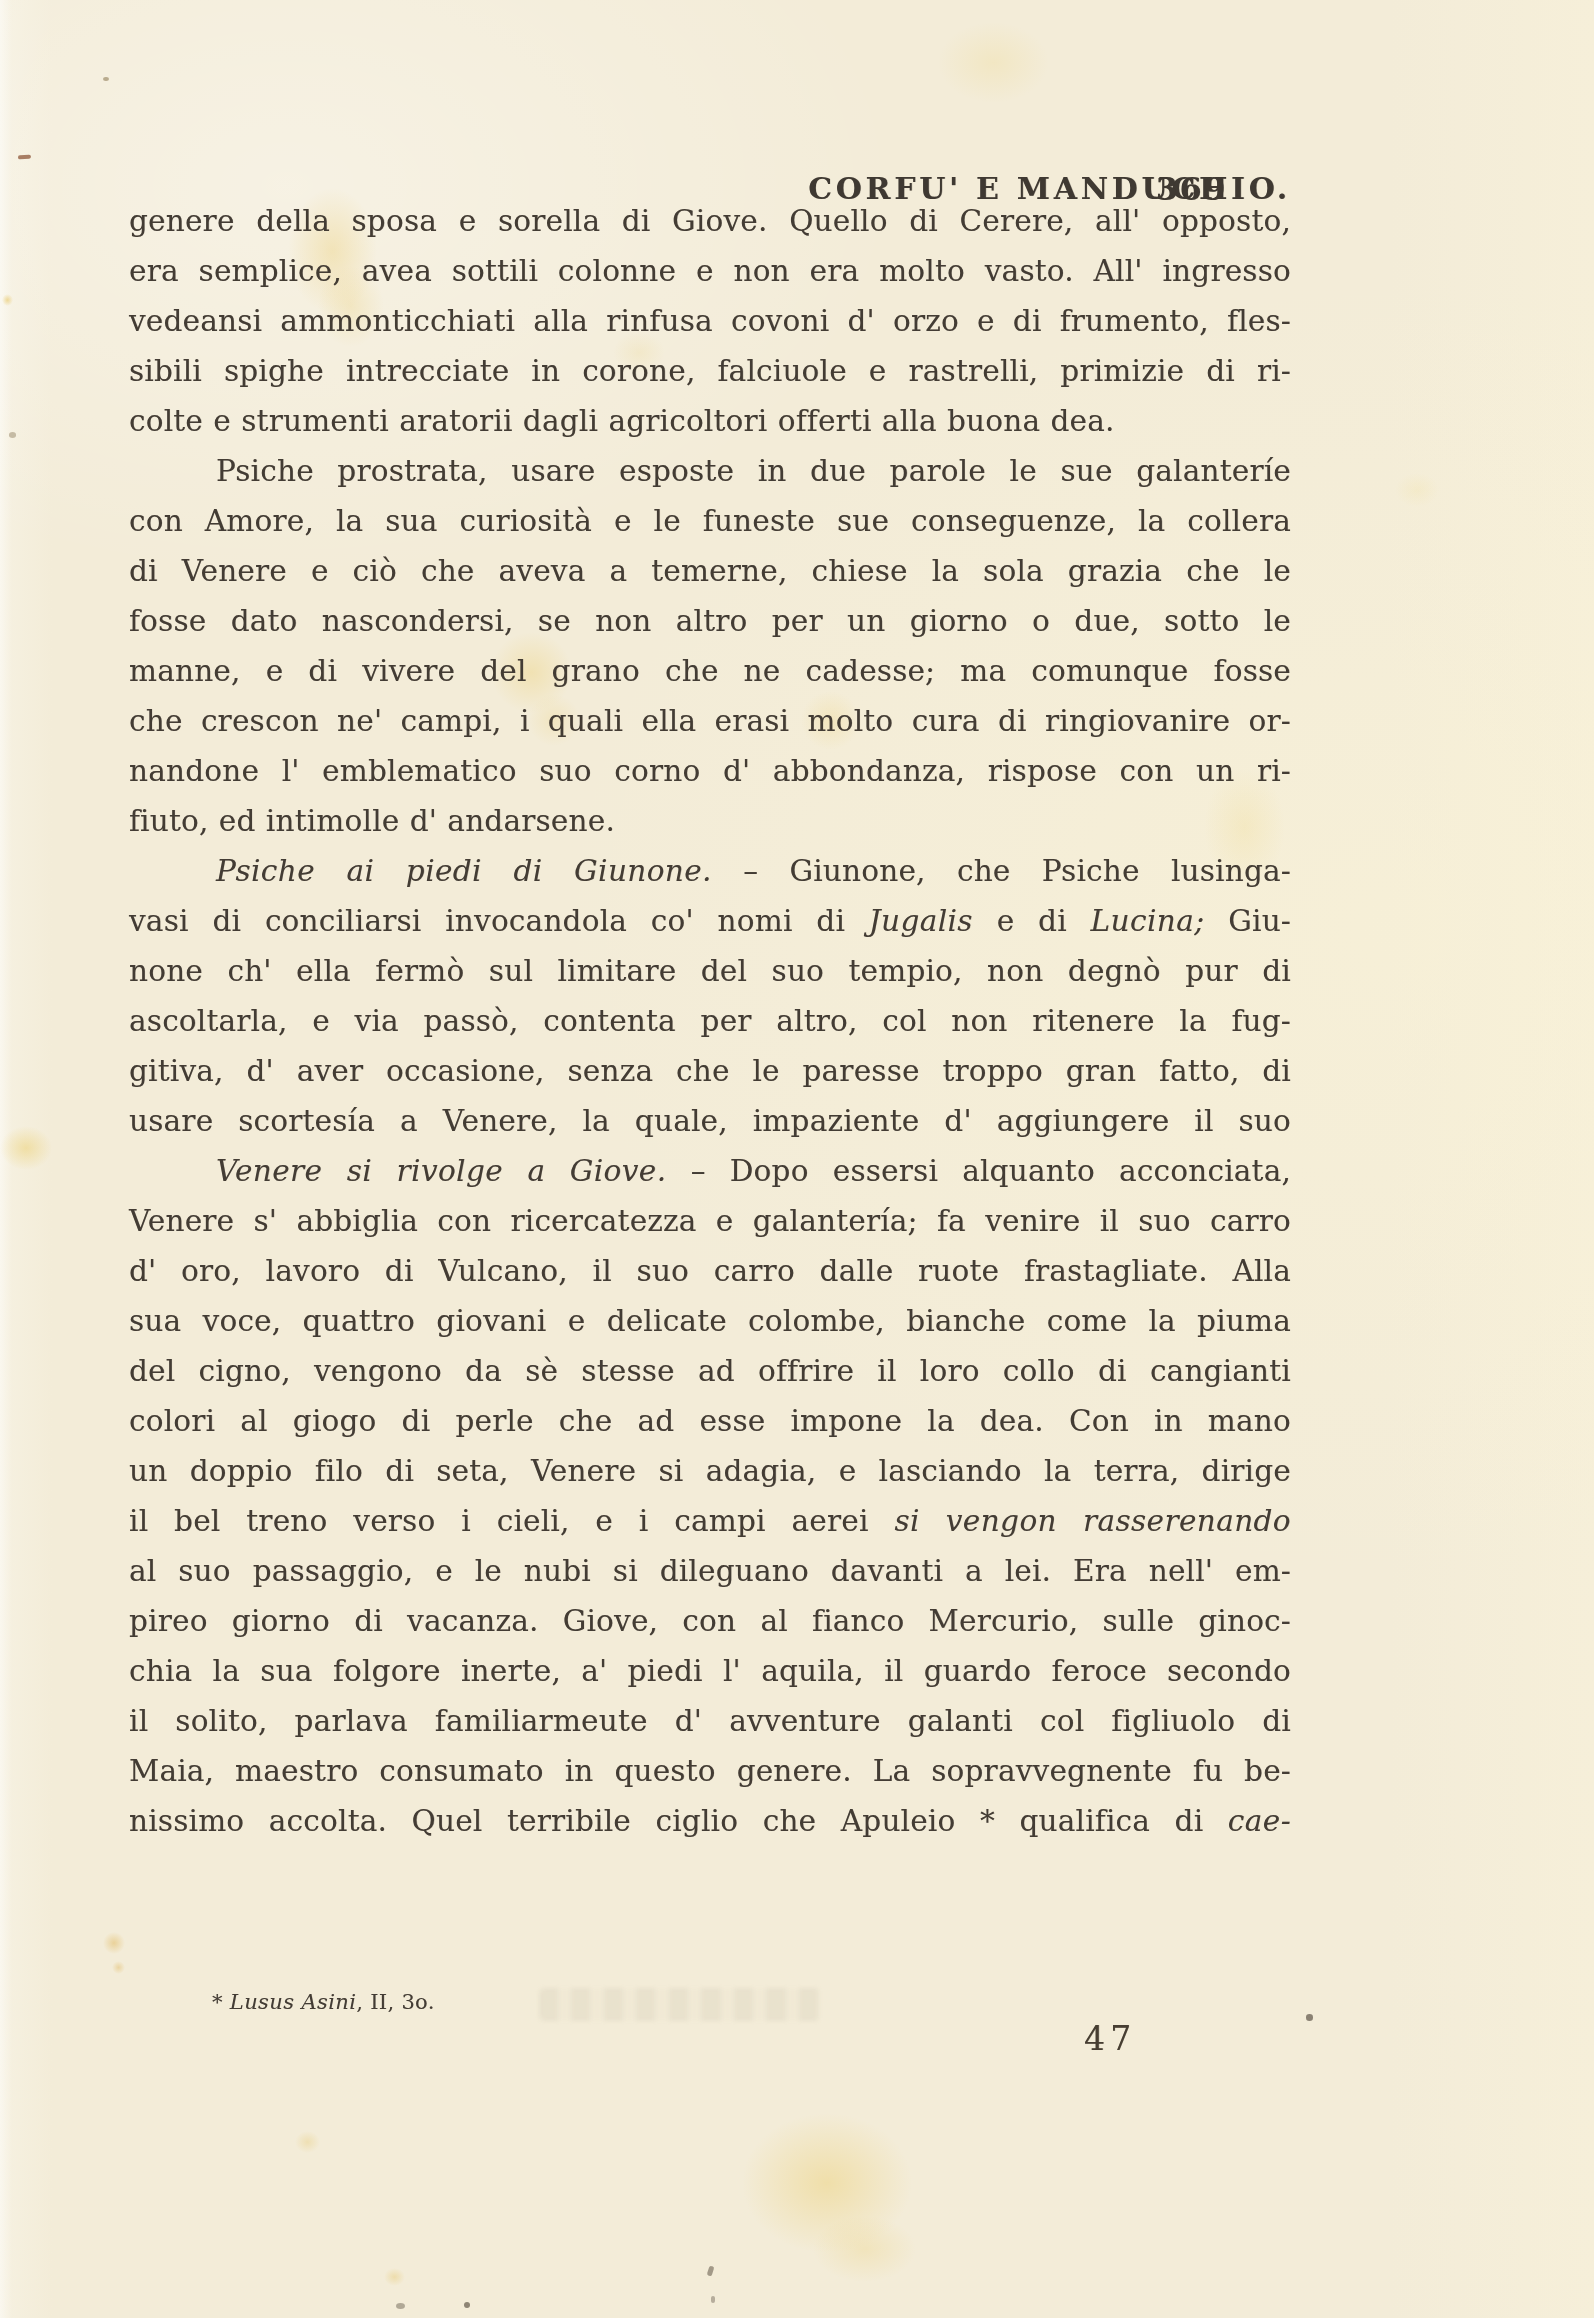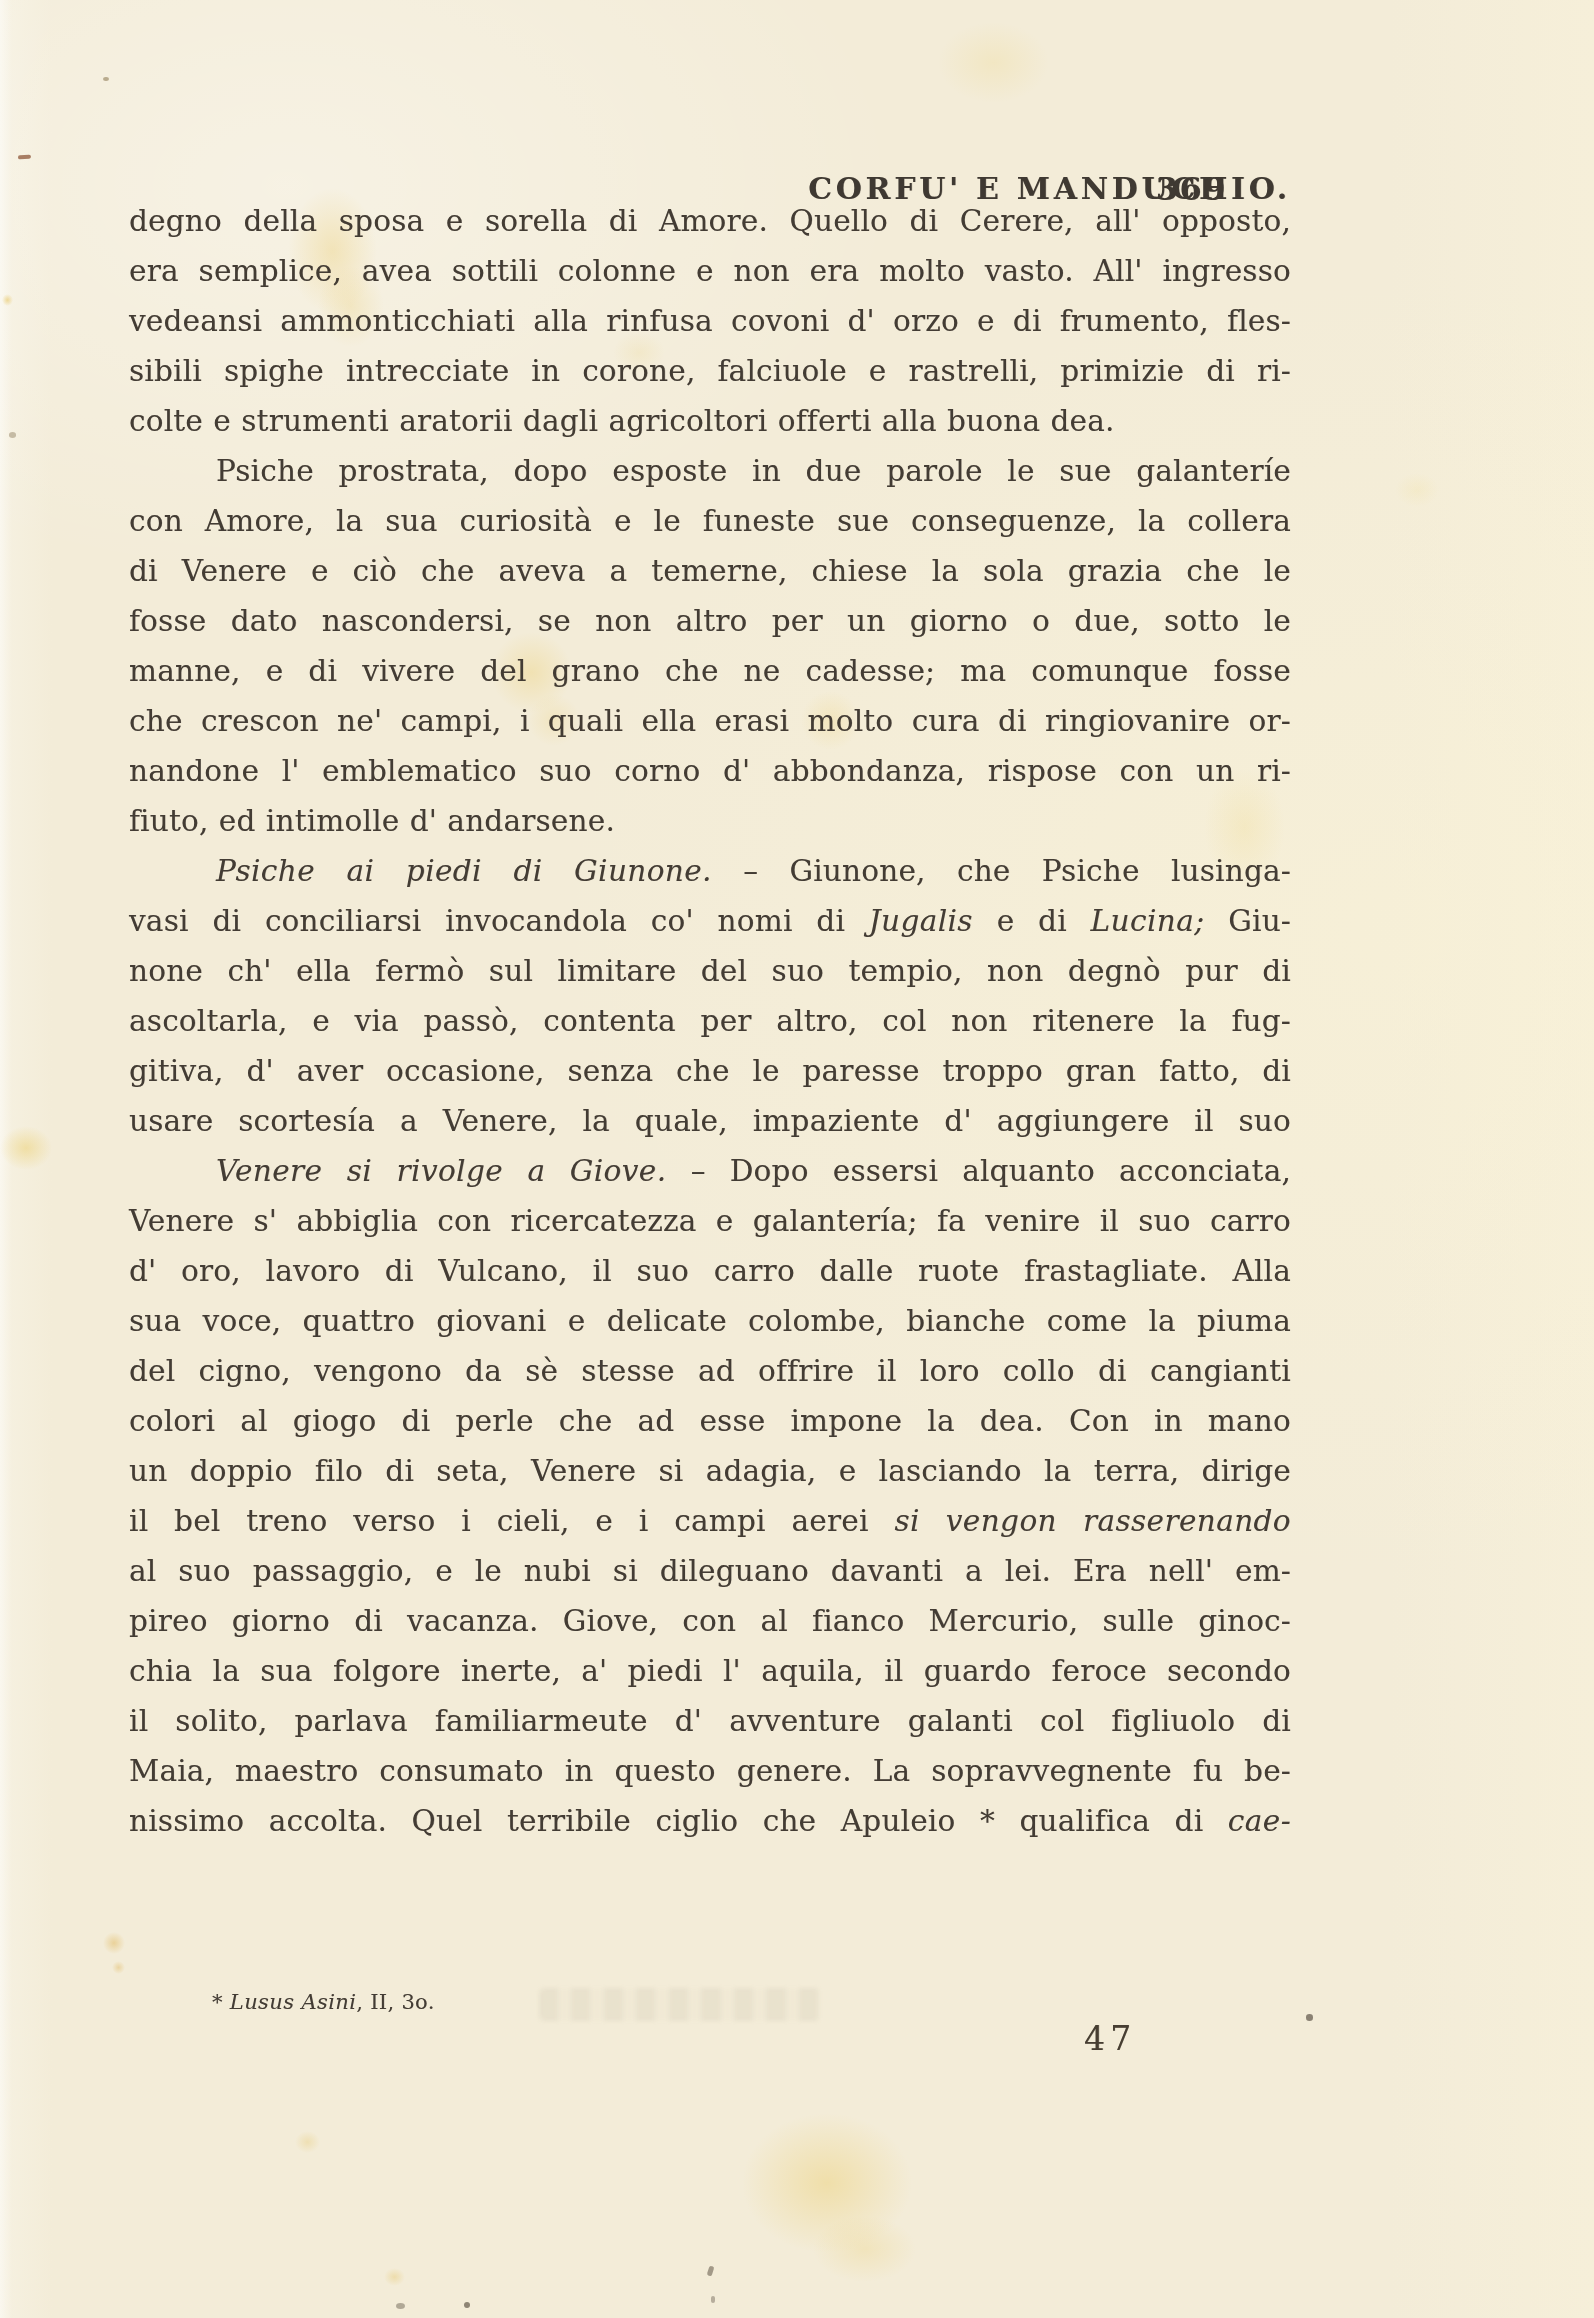--- a/index.html
+++ b/index.html
@@ -103,26 +103,26 @@
   <div class="speck" style="left:464px;top:2302px;width:5.9px;height:5.9px;background:#746c5c;border-radius:50%;opacity:0.8;"></div>
 
   <div class="smudge"></div>
 
   <div class="header">
     <span class="running-title">CORFU' E MANDUCHIO.</span>
     <span class="page-number">369</span>
   </div>
 
   <div class="text-block" id="body-lines">
-      <div class="line"><span>degno della sposa e sorella di Amore. Quello di Cerere, all' opposto,</span></div>
+      <div class="line"><span>genere della sposa e sorella di Giove. Quello di Cerere, all' opposto,</span></div>
       <div class="line"><span>era semplice, avea sottili colonne e non era molto vasto. All' ingresso</span></div>
       <div class="line"><span>vedeansi ammonticchiati alla rinfusa covoni d' orzo e di frumento, fles-</span></div>
       <div class="line"><span>sibili spighe intrecciate in corone, falciuole e rastrelli, primizie di ri-</span></div>
       <div class="line para-end"><span>colte e strumenti aratorii dagli agricoltori offerti alla buona dea.</span></div>
-      <div class="line indent"><span>Psiche prostrata, dopo esposte in due parole le sue galanteríe</span></div>
+      <div class="line indent"><span>Psiche prostrata, usare esposte in due parole le sue galanteríe</span></div>
       <div class="line"><span>con Amore, la sua curiosità e le funeste sue conseguenze, la collera</span></div>
       <div class="line"><span>di Venere e ciò che aveva a temerne, chiese la sola grazia che le</span></div>
       <div class="line"><span>fosse dato nascondersi, se non altro per un giorno o due, sotto le</span></div>
       <div class="line"><span>manne, e di vivere del grano che ne cadesse; ma comunque fosse</span></div>
       <div class="line"><span>che crescon ne' campi, i quali ella erasi molto cura di ringiovanire or-</span></div>
       <div class="line"><span>nandone l' emblematico suo corno d' abbondanza, rispose con un ri-</span></div>
       <div class="line para-end"><span>fiuto, ed intimolle d' andarsene.</span></div>
       <div class="line indent"><span class="it">Psiche ai piedi di Giunone.</span><span> – Giunone, che Psiche lusinga-</span></div>
       <div class="line"><span>vasi di conciliarsi invocandola co' nomi di </span><span class="it">Jugalis</span><span> e di </span><span class="it">Lucina;</span><span> Giu-</span></div>
       <div class="line"><span>none ch' ella fermò sul limitare del suo tempio, non degnò pur di</span></div>

